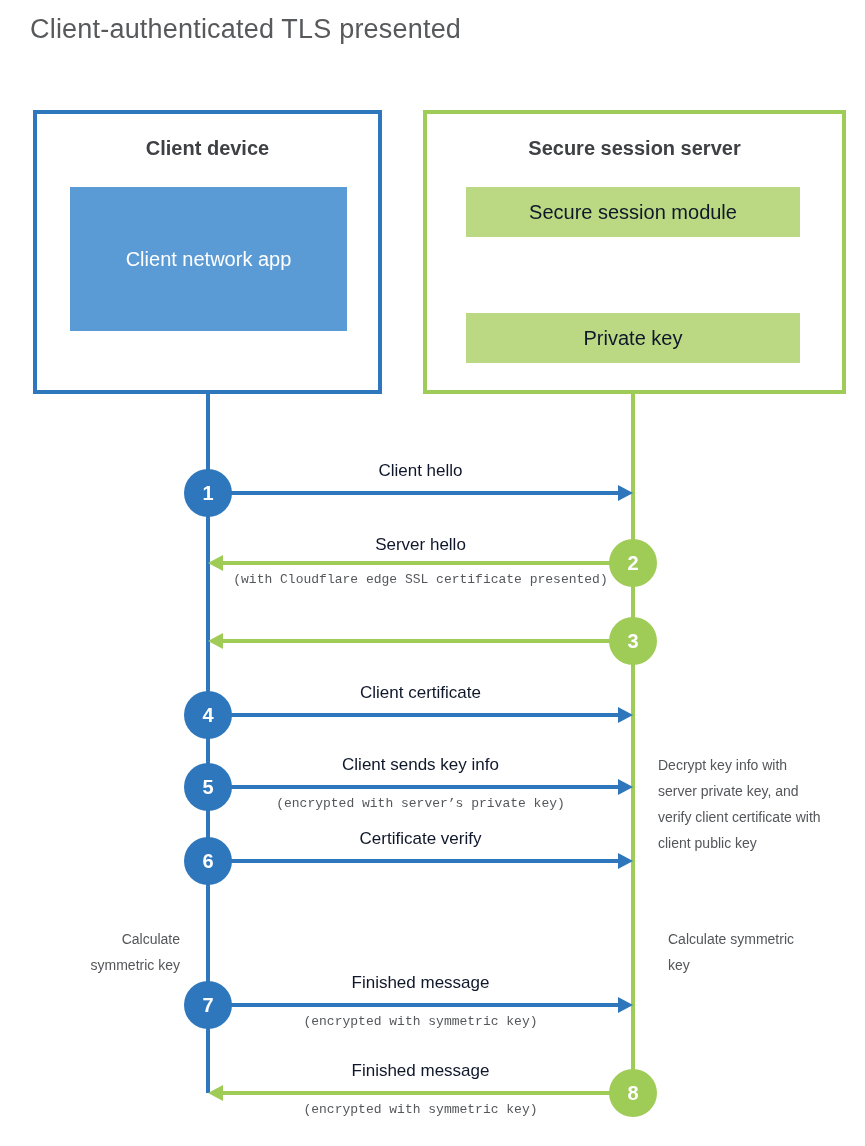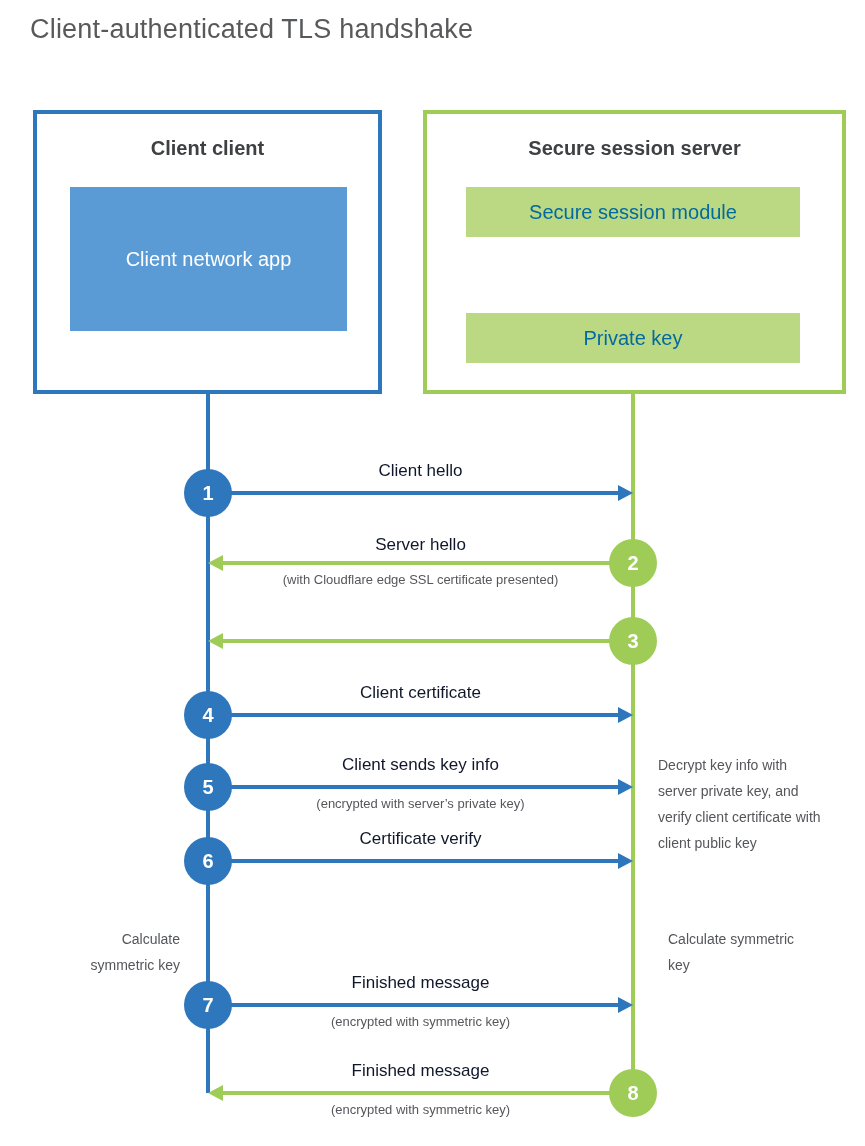--- a/index.html
+++ b/index.html
@@ -32,21 +32,21 @@
   }
   .app-box{
     position:absolute;left:70px;top:187px;width:277px;height:144px;
     background:var(--blue-light);display:flex;align-items:center;justify-content:center;z-index:3;
   }
   .app-box .app-text{
     display:block;width:175px;text-align:center;color:#fff;font-size:20px;line-height:26px;
   }
   .bar{
     position:absolute;left:466px;width:334px;height:50px;background:var(--green-light);
-    display:flex;align-items:center;justify-content:center;color:#0369a1;font-size:20px;z-index:3;
+    display:flex;align-items:center;justify-content:center;color:#0f172a;font-size:20px;z-index:3;
   }
   
   .vline{position:absolute;top:392px;width:4px;height:701px;z-index:1;}
   .vline.client{left:206px;background:var(--blue);}
   .vline.server{left:631px;background:var(--green);}
   
   .blue{--ac:var(--blue);}
   .green{--ac:var(--green);}
   .arrow{position:absolute;left:210px;width:421px;height:4px;z-index:4;}
   .arrow .shaft{position:absolute;top:0;bottom:0;background:var(--ac);}
@@ -64,38 +64,38 @@
     font-weight:700;font-size:20px;z-index:5;
   }
   .circle.on-client{left:184px;}
   .circle.on-server{left:609px;}
   .step-label{
     position:absolute;left:210px;width:421px;text-align:center;
     font-size:17px;color:#0f172a;z-index:4;
   }
   .step-sub{
     position:absolute;left:210px;width:421px;text-align:center;
-    font-size:13px;color:#55575b;z-index:4;
+    font-size:13px;color:#55575b;z-index:4;font-family:Liberation Mono, monospace;
   }
   .note{
     position:absolute;font-size:14px;line-height:26px;color:var(--text-gray);z-index:4;
   }
   .note.calc-left{left:58px;top:926px;width:122px;text-align:right;}
   .note.calc-right{left:668px;top:926px;width:130px;text-align:left;}
   .note.decrypt{left:658px;top:752px;width:168px;text-align:left;}
 </style>
 </head>
 <body>
 
 <div class="canvas">
 
-  <div class="page-title">Client-authenticated TLS handshake</div>
+  <div class="page-title">Client-authenticated TLS presented</div>
 
   <div class="outer-box client">
-    <div class="box-title">Client client</div>
+    <div class="box-title">Client device</div>
   </div>
   <div class="app-box">
     <span class="app-text">Client network app</span>
   </div>
 
   <div class="outer-box server">
     <div class="box-title">Secure session server</div>
   </div>
   <div class="bar" style="top:187px">Secure session module</div>
   <div class="bar" style="top:313px">Private key</div>

